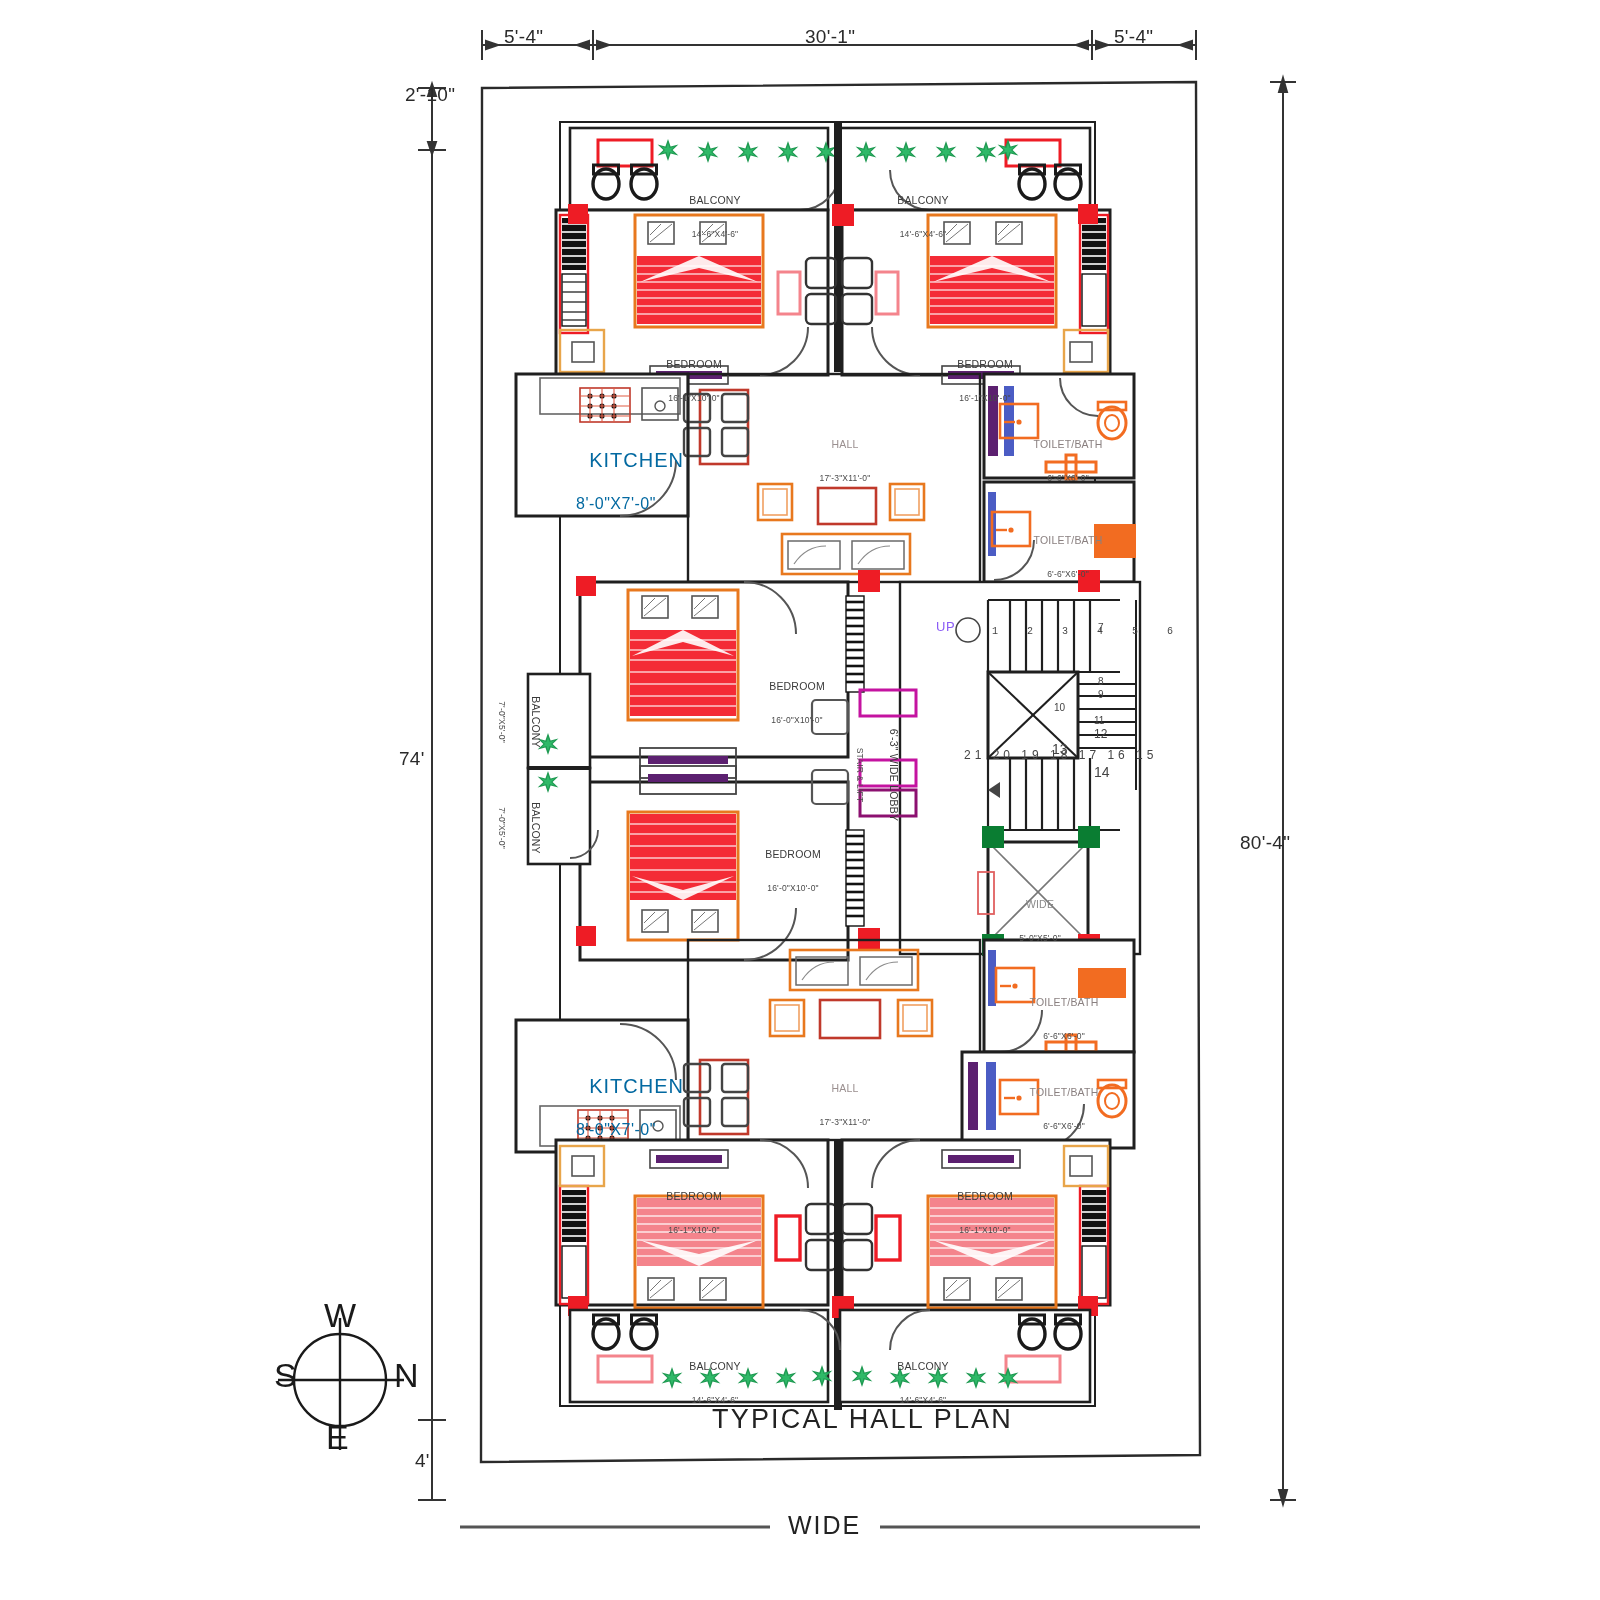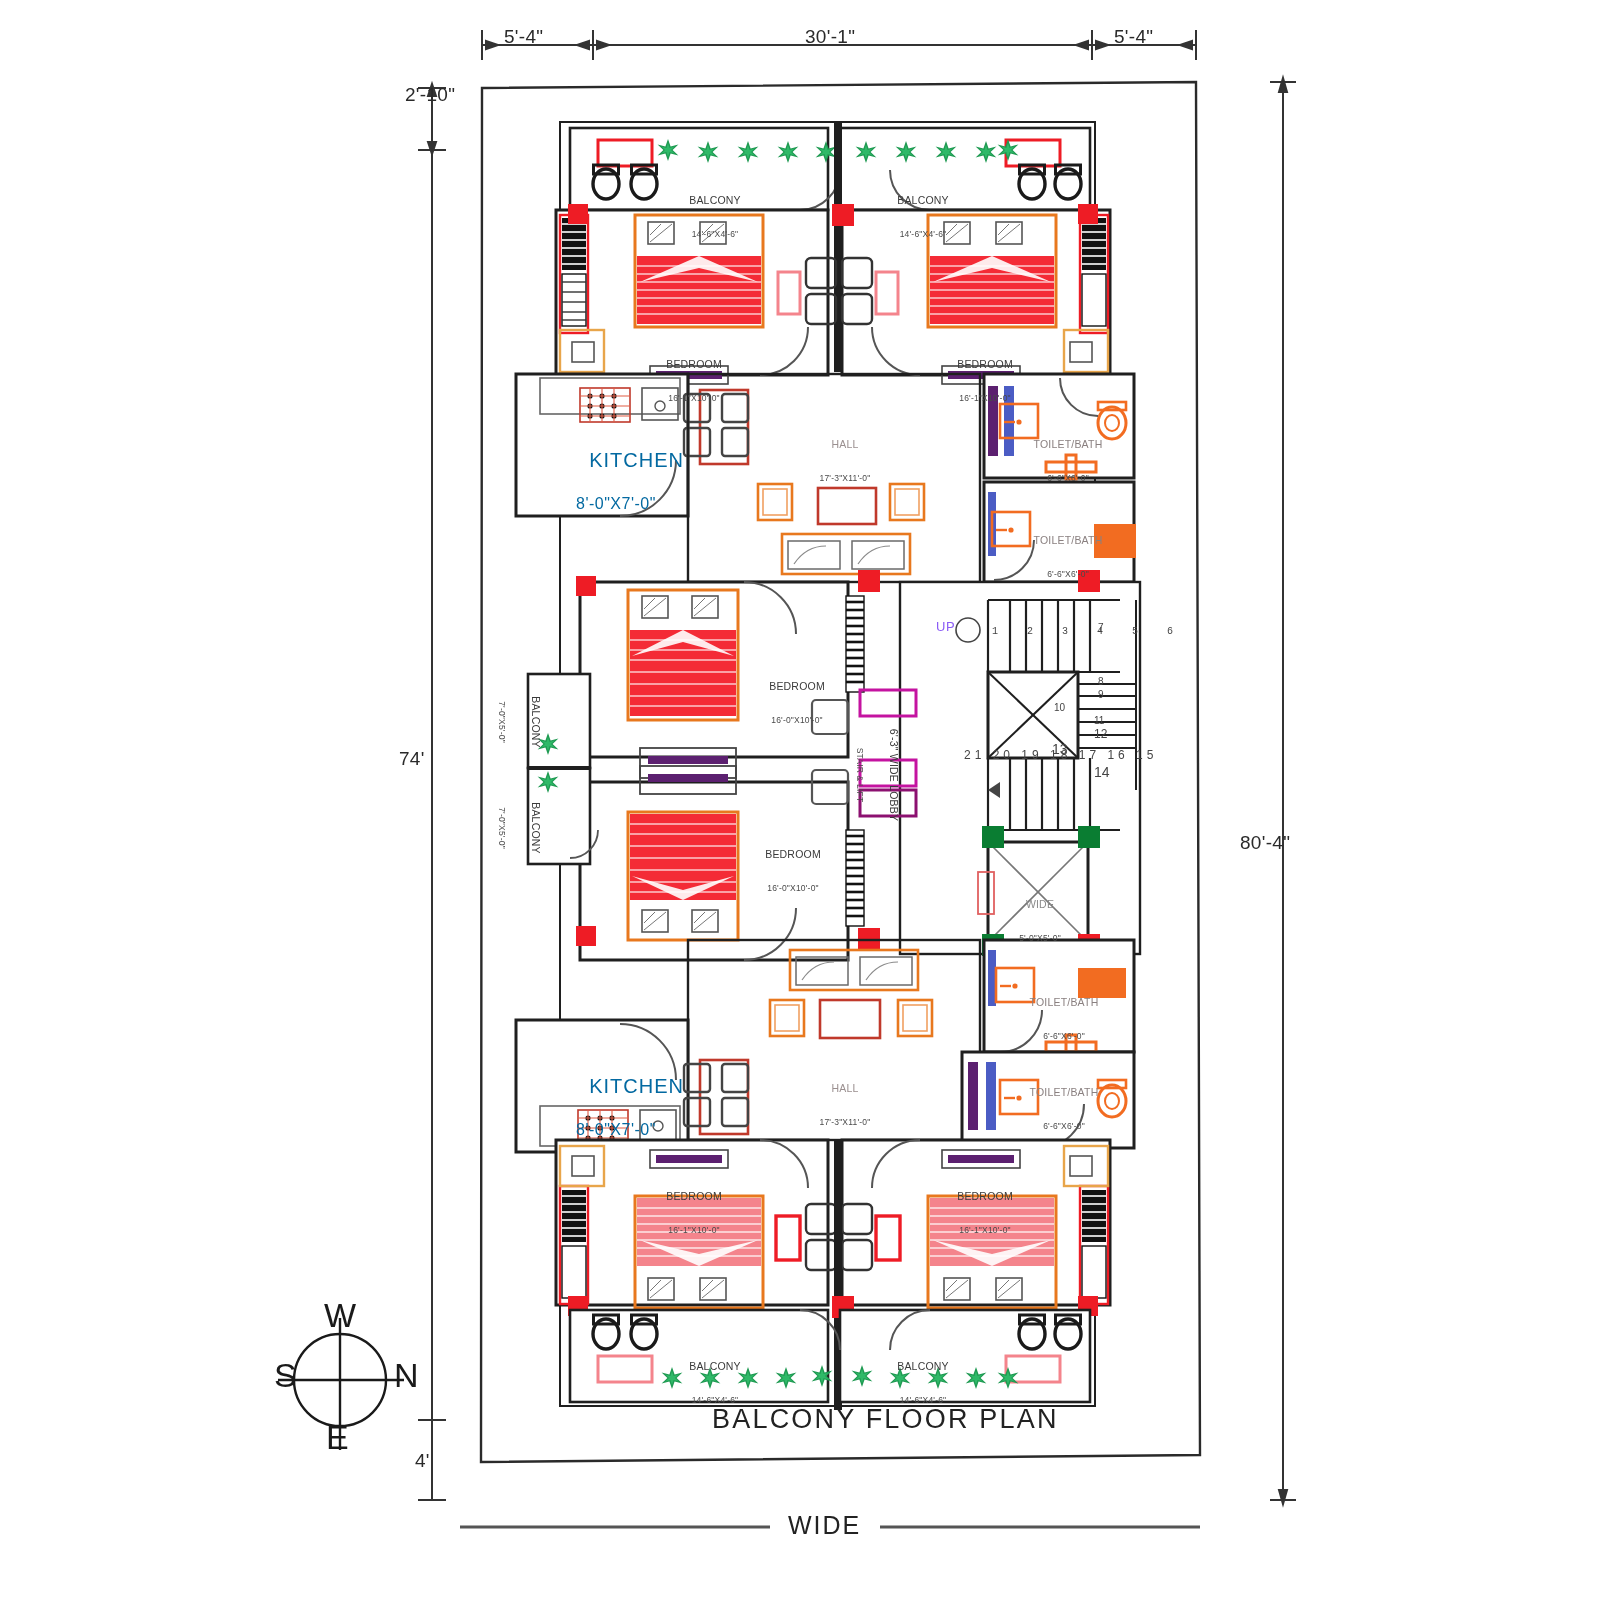--- a/index.html
+++ b/index.html
@@ -756,21 +756,21 @@
 
 <div class="txt roomlbl" style="left:660px;top:1336px;width:110px;">
   <b>BALCONY</b>
   <span class="d">14'-6"X4'-6"</span>
 </div>
 <div class="txt roomlbl" style="left:868px;top:1336px;width:110px;">
   <b>BALCONY</b>
   <span class="d">14'-6"X4'-6"</span>
 </div>
 
-<div class="txt title" style="left:712px;top:1404px;">BALCONY FLOOR PLAN</div>
+<div class="txt title" style="left:712px;top:1404px;">TYPICAL HALL PLAN</div>
 <div class="txt road" style="left:788px;top:1511px;">WIDE</div>
 
 <div class="txt compassL" style="left:324px;top:1296px;">W</div>
 <div class="txt compassL" style="left:274px;top:1356px;">S</div>
 <div class="txt compassL" style="left:394px;top:1356px;">N</div>
 <div class="txt compassL" style="left:326px;top:1418px;">E</div>
 
 </div>
 
 </body></html>

